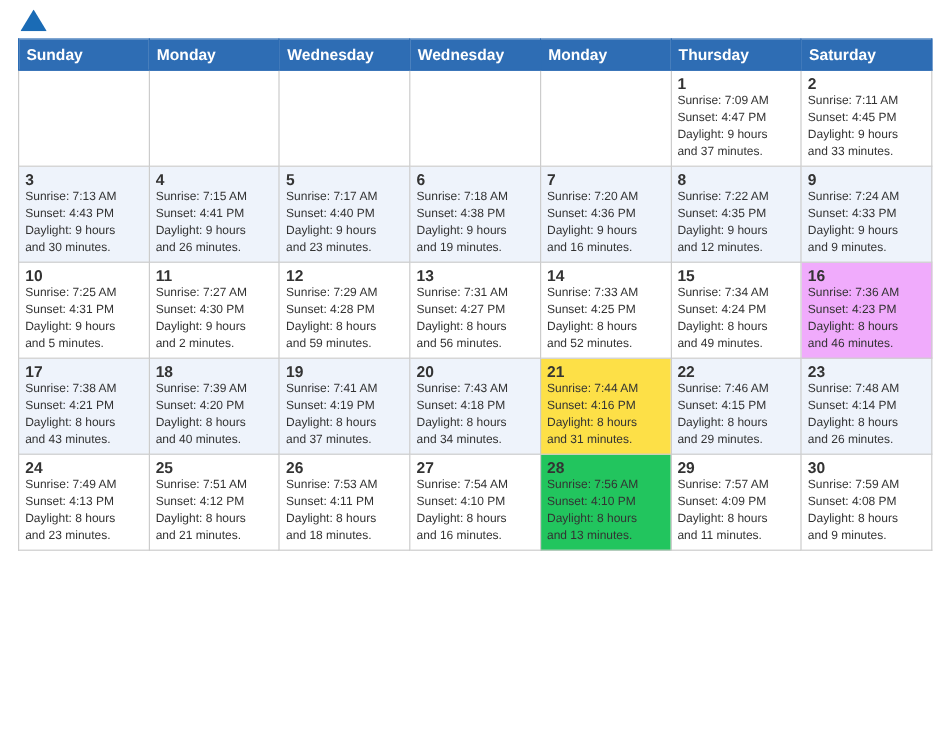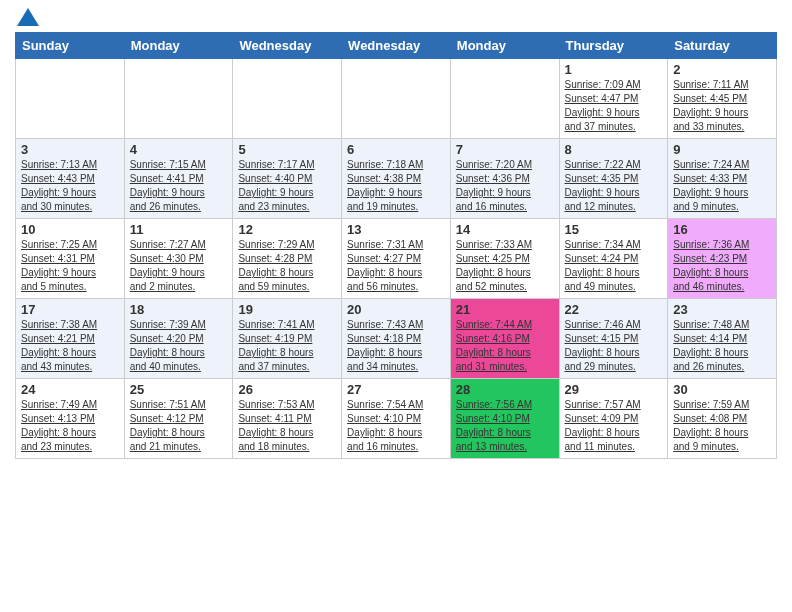--- a/index.html
+++ b/index.html
@@ -12,21 +12,21 @@
     .logo-blue { color: #1a6bb5; }
     .title-block { text-align: right; }
     .month-title { font-size: 36px; font-weight: normal; color: #333; }
     .location { font-size: 16px; color: #555; }
     .calendar { width: 100%; border-collapse: collapse; table-layout: fixed; }
     .calendar th { background: #2e6db4; color: #fff; font-weight: bold; font-size: 13px; text-align: left; padding: 5px 6px; border: 1px solid #2e6db4; }
     .calendar td { border: 1px solid #ccc; vertical-align: top; padding: 3px 5px; font-size: 10.5px; color: #333; background: #fff; min-height: 75px; height: 80px; }
     .calendar tr:nth-child(even) td { background: #f0f4fa; }
     .calendar tr:nth-child(odd) td { background: #fff; }
     .day-num { font-size: 13px; font-weight: bold; display: block; margin-bottom: 1px; }
-    .day-detail { font-size: 10px; color: #333; line-height: 1.4; text-decoration: underline; }
+    .day-detail { font-size: 10px; color: #333; line-height: 1.4; }
     .empty { background: #fff !important; }
     .calendar tr:nth-child(2) td.empty { background: #fff !important; }
   </style>
 </head>
 <body>
 
 <div class="page">
   <div class="header">
     <div class="logo">
       <div>
@@ -203,21 +203,21 @@
 Daylight: 8 hours
 and 37 minutes.</div>
           </td>
           <td style="background: rgb(238, 243, 251);">
             <span class="day-num">20</span>
             <div class="day-detail" style="white-space: pre-line;">Sunrise: 7:43 AM
 Sunset: 4:18 PM
 Daylight: 8 hours
 and 34 minutes.</div>
           </td>
-          <td style="background: #ec4899;">
+          <td style="background: #fde047;">
             <span class="day-num">21</span>
             <div class="day-detail" style="white-space: pre-line;">Sunrise: 7:44 AM
 Sunset: 4:16 PM
 Daylight: 8 hours
 and 31 minutes.</div>
           </td>
           <td style="background: rgb(238, 243, 251);">
             <span class="day-num">22</span>
             <div class="day-detail" style="white-space: pre-line;">Sunrise: 7:46 AM
 Sunset: 4:15 PM

